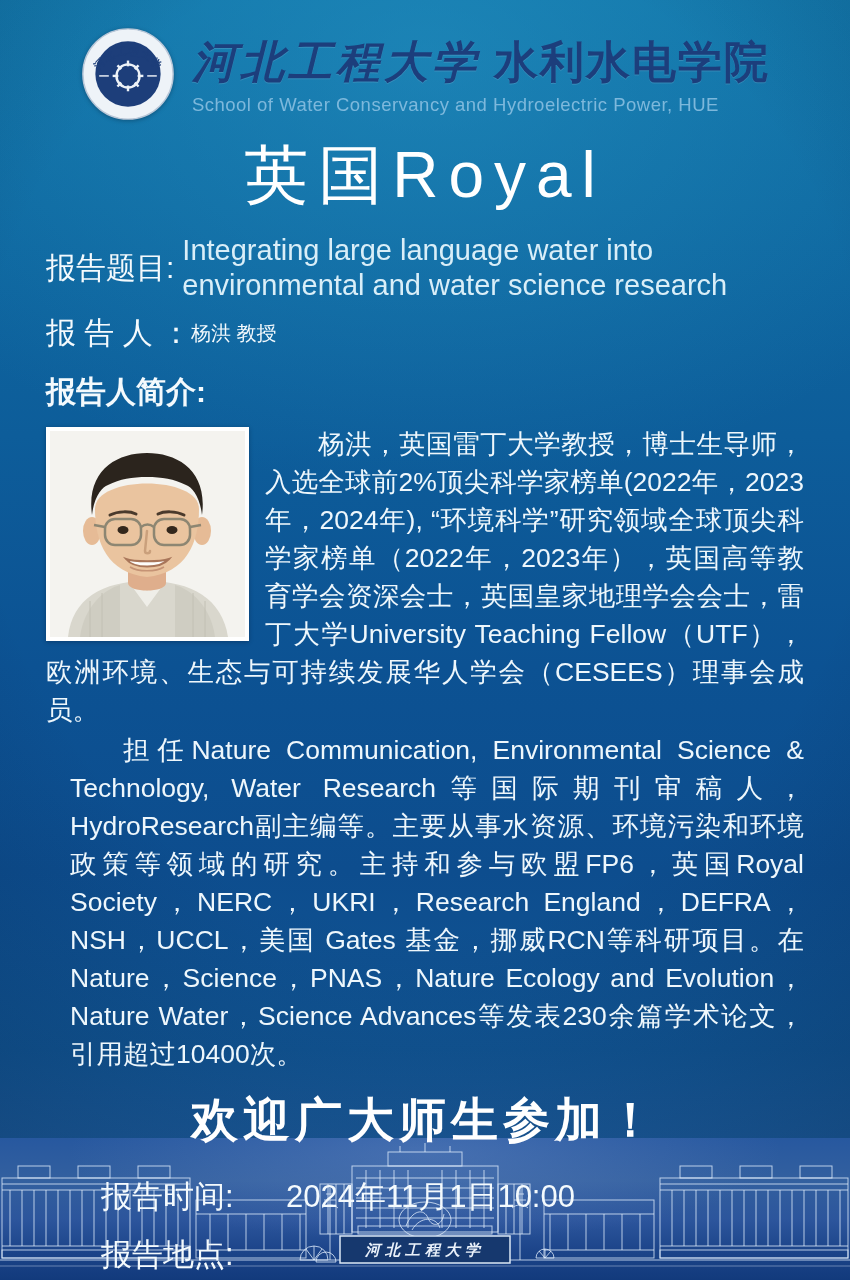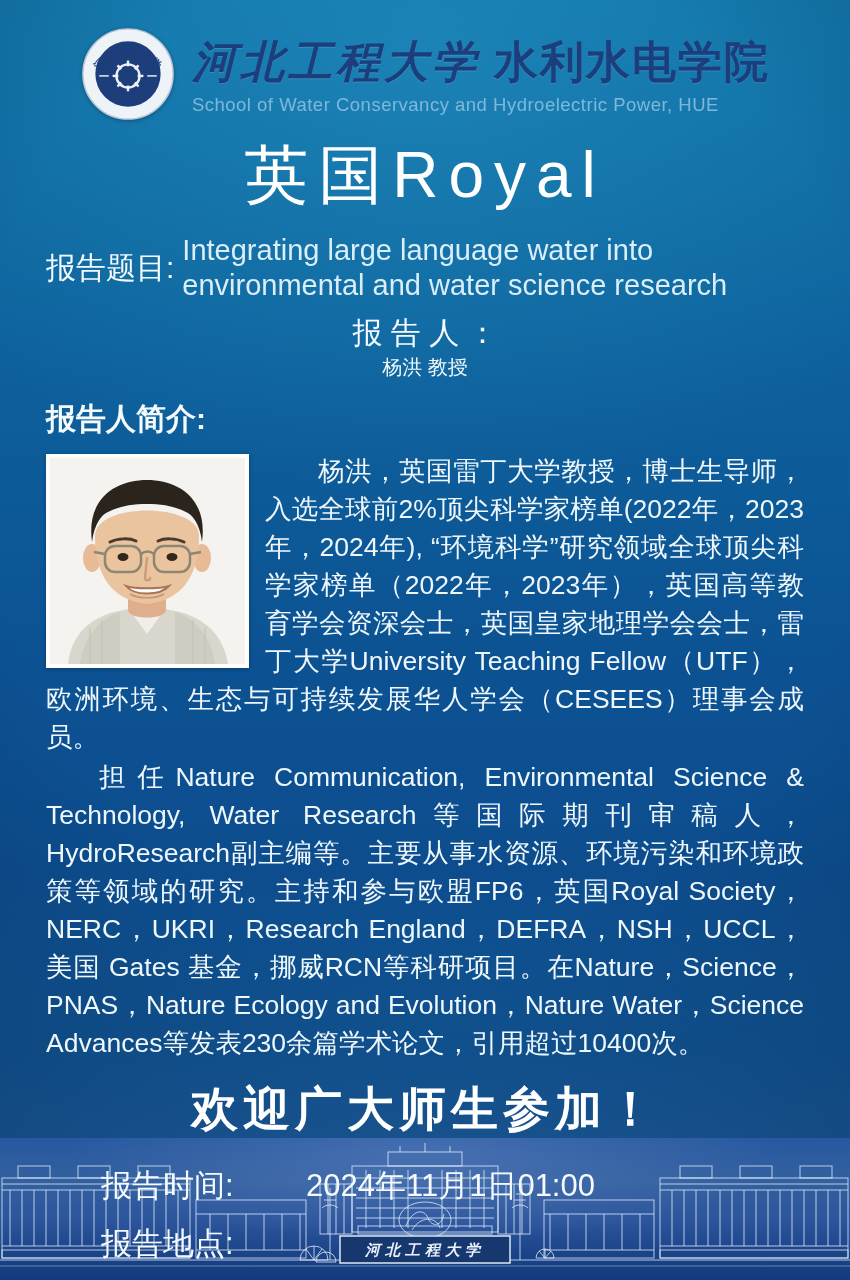--- a/index.html
+++ b/index.html
@@ -34,39 +34,39 @@
 
   
   .forum-title { position:relative; z-index:2; margin-top:10px; text-align:center;
                  font-size:64px; font-weight:500; letter-spacing:10px; color:#ffffff; }
 
   
   .content { position:relative; z-index:2; padding:0 46px; }
   .row { display:flex; align-items:center; margin-top:14px; }
   .label { font-size:30px; color:#f4fafd; white-space:nowrap; flex:0 0 auto; }
   .en-title { font-size:29px; line-height:35px; color:#d9eef8; margin-left:8px; }
-  .speaker-row { margin-top:10px;flex-direction:column; }
+  .speaker-row { margin-top:10px; }
   .speaker-value { font-size:20px; color:#f4fafd; }
   .bio-label-row { margin-top:18px;font-weight:bold; }
 
   
   .bio { margin-top:12px; font-size:26.5px; line-height:38px; color:#eef7fc; text-align:justify; }
   .photo { float:left; width:203px; height:214px; margin:2px 16px 6px 0;
            background:#ffffff; border:4px solid #ffffff; box-shadow:0 1px 4px rgba(0,20,45,.35); }
   .photo svg { width:100%; height:100%; display:block; }
   .bio p { text-indent:2em; }
-  .bio .p2 { clear:left; margin-top:2px; }
+  .bio .p2 { clear:left; margin-top:2px;margin-left:24px; }
 
   
   .welcome { position:relative; z-index:2; margin-top:16px; text-align:center;
              font-size:47px; font-weight:bold; letter-spacing:5px; color:#ffffff; }
 
   
   .details { position:relative; z-index:2; margin-top:24px; padding-left:55px; }
-  .detail-row { display:flex; align-items:center; margin-top:16px;gap:20px; }
+  .detail-row { display:flex; align-items:center; margin-top:16px; }
   .detail-row:first-child { margin-top:0; }
   .dlabel { font-size:31px; color:#f4fafd; width:185px; flex:0 0 auto; }
   .dvalue { font-size:31px; color:#f4fafd; white-space:pre-wrap; }
 
   
   .footer { position:absolute; left:0; bottom:0; width:850px; height:142px; z-index:1;
             background:
               radial-gradient(60% 90% at 50% 10%, rgba(120,150,210,0.35), transparent 70%),
               linear-gradient(180deg, #27589f 0%, #33609f 30%, #2c559c 58%, #1c4489 80%, #123a7c 100%); }
   .footer svg { width:100%; height:100%; display:block; }
@@ -178,21 +178,21 @@
       </div>
       <p class="p1">杨洪，英国雷丁大学教授，博士生导师，入选全球前2%顶尖科学家榜单(2022年，2023年，2024年), “环境科学”研究领域全球顶尖科学家榜单（2022年，2023年），英国高等教育学会资深会士，英国皇家地理学会会士，雷丁大学University Teaching Fellow（UTF），欧洲环境、生态与可持续发展华人学会（CESEES）理事会成员。</p>
       <p class="p2">担任Nature Communication, Environmental Science &amp; Technology, Water Research等国际期刊审稿人，HydroResearch副主编等。主要从事水资源、环境污染和环境政策等领域的研究。主持和参与欧盟FP6，英国Royal Society，NERC，UKRI，Research England，DEFRA，NSH，UCCL，美国 Gates 基金，挪威RCN等科研项目。在Nature，Science，PNAS，Nature Ecology and Evolution，Nature Water，Science Advances等发表230余篇学术论文，引用超过10400次。</p>
     </div>
 
     <div class="welcome">欢迎广大师生参加！</div>
 
     <div class="details">
       <div class="detail-row">
         <span class="dlabel">报告时间:</span>
-        <span class="dvalue">2024年11月1日01:00</span>
+        <span class="dvalue">2024年11月1日10:00</span>
       </div>
       <div class="detail-row">
         <span class="dlabel">报告地点:</span>
       </div>
       <div class="detail-row">
         <span class="dlabel">报告题目:</span>
         <span class="dvalue">科学技术研究院　 水利水电学院</span>
       </div>
     </div>
   </div>

